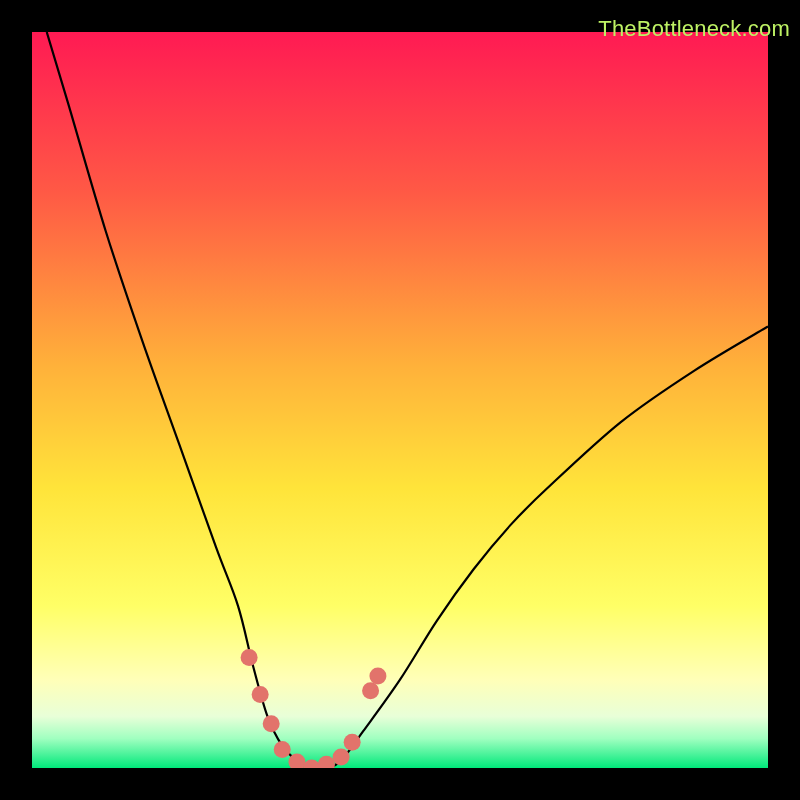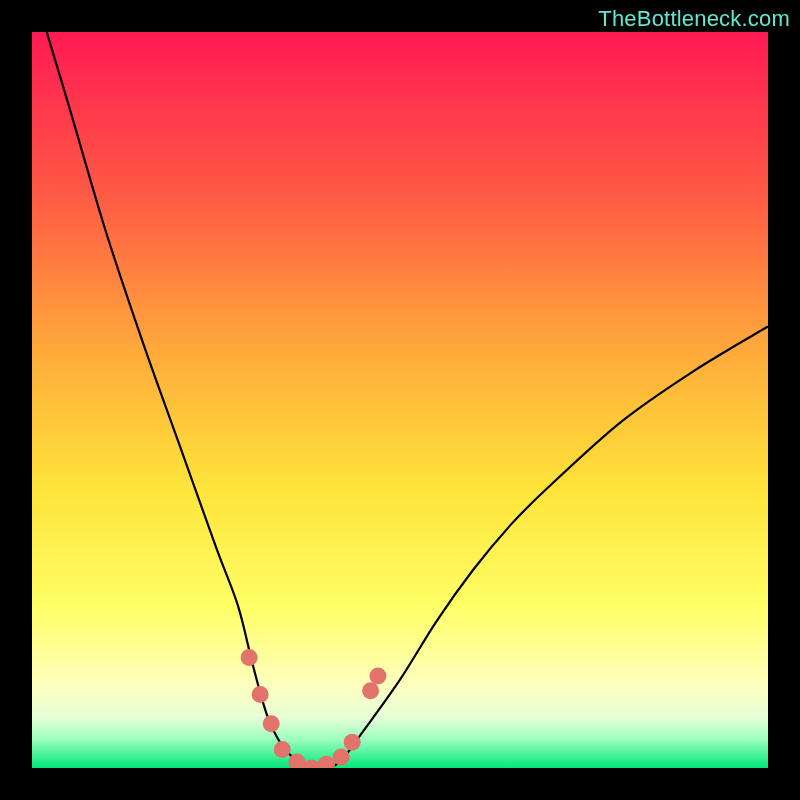--- a/index.html
+++ b/index.html
@@ -37,23 +37,23 @@
   }
   .curve-svg {
     position: absolute;
     top: 0;
     left: 0;
     width: 100%;
     height: 100%;
   }
   .watermark {
     position: absolute;
-    top: 6px;
+    top: 16px;
     right: 10px;
-    color: #5eead4;
+    color: #bef264;
     font-size: 22px;
     font-weight: 500;
     letter-spacing: 0.2px;
   }
 </style>
 </head>
 <body>
 
 <div class="frame">
 

